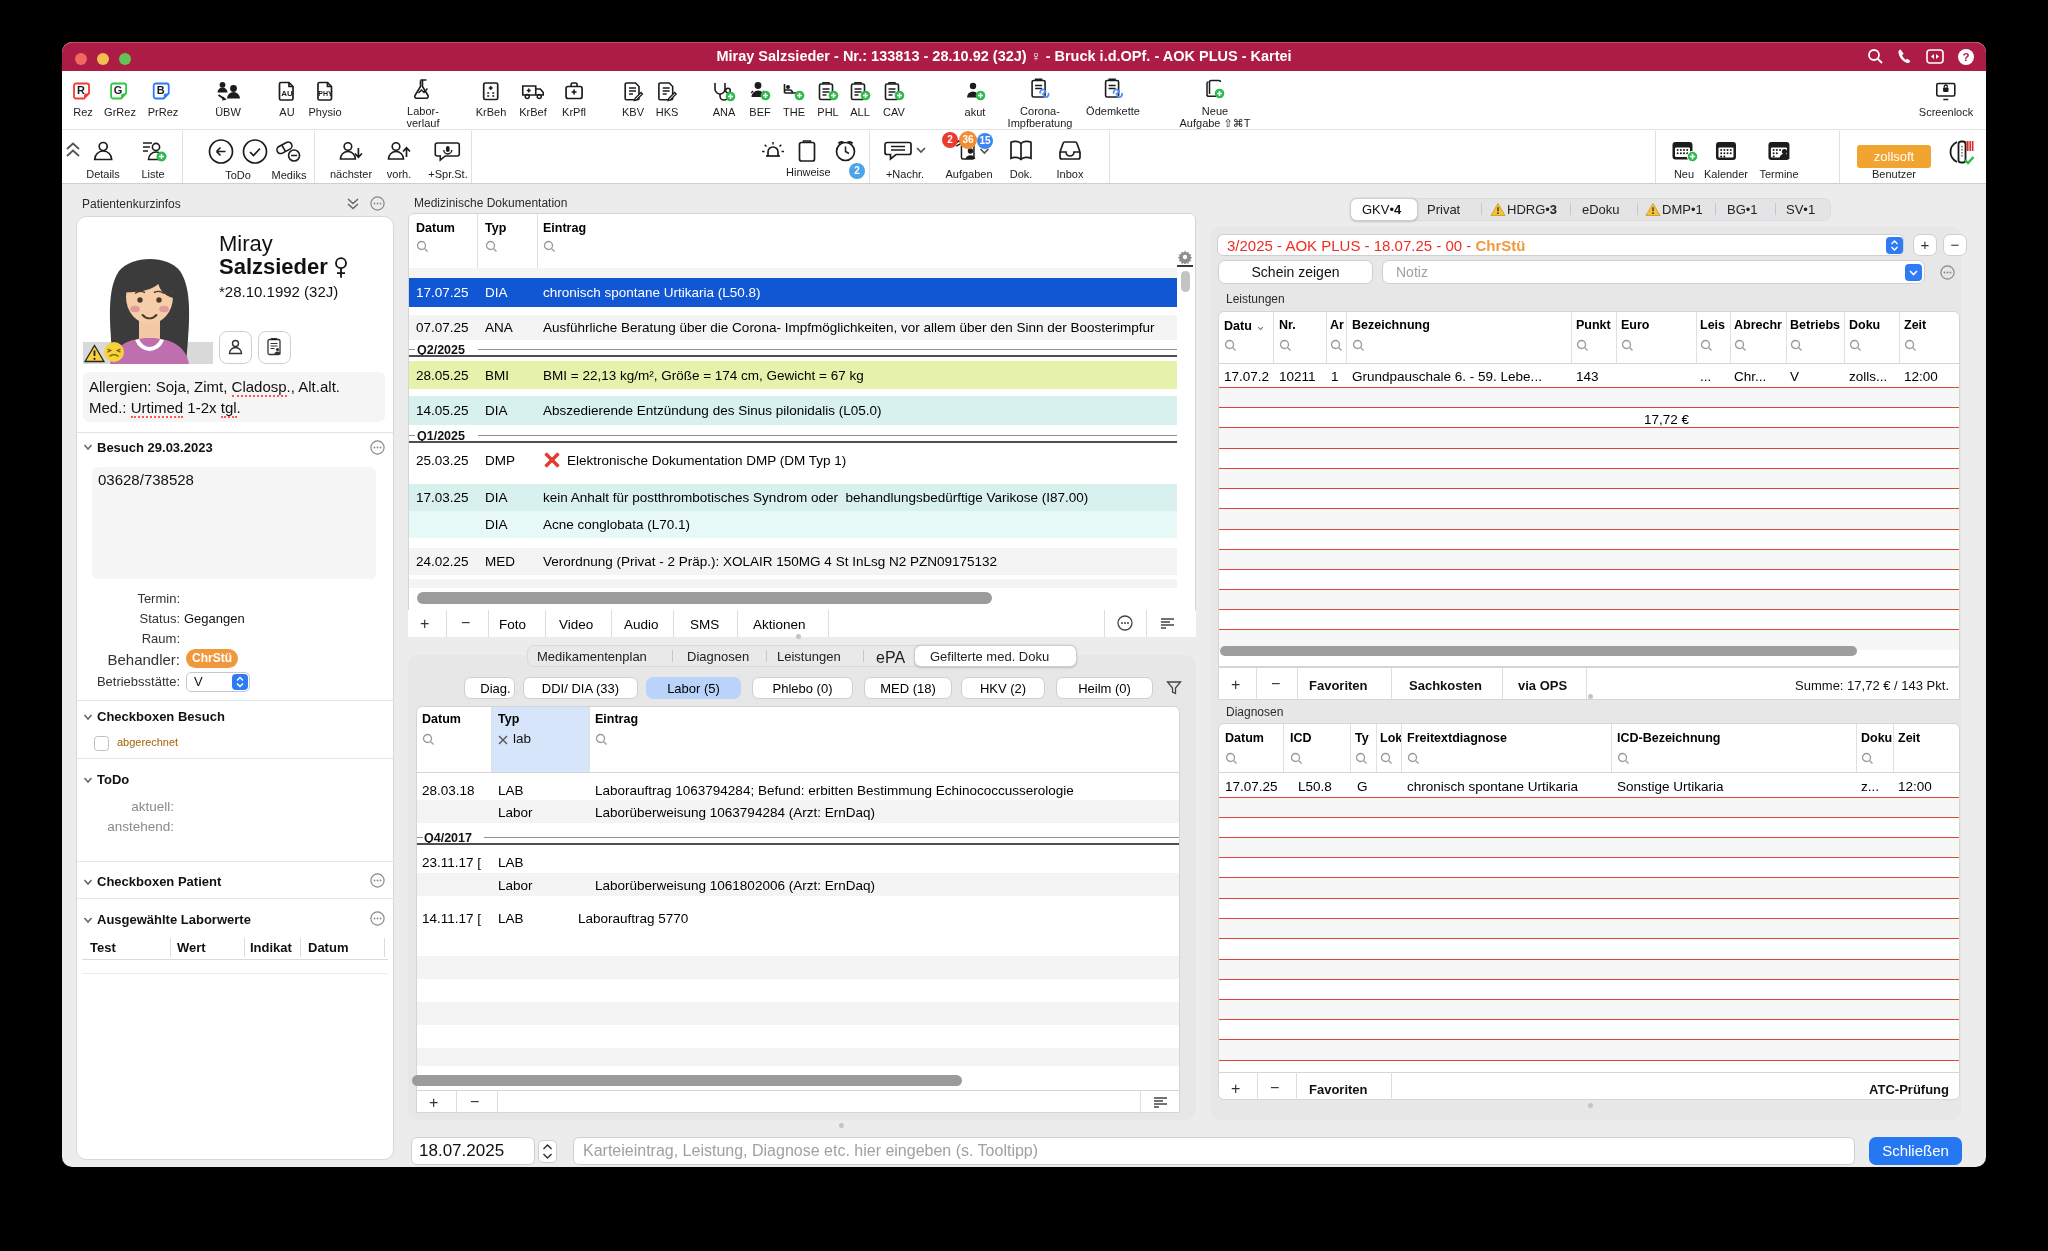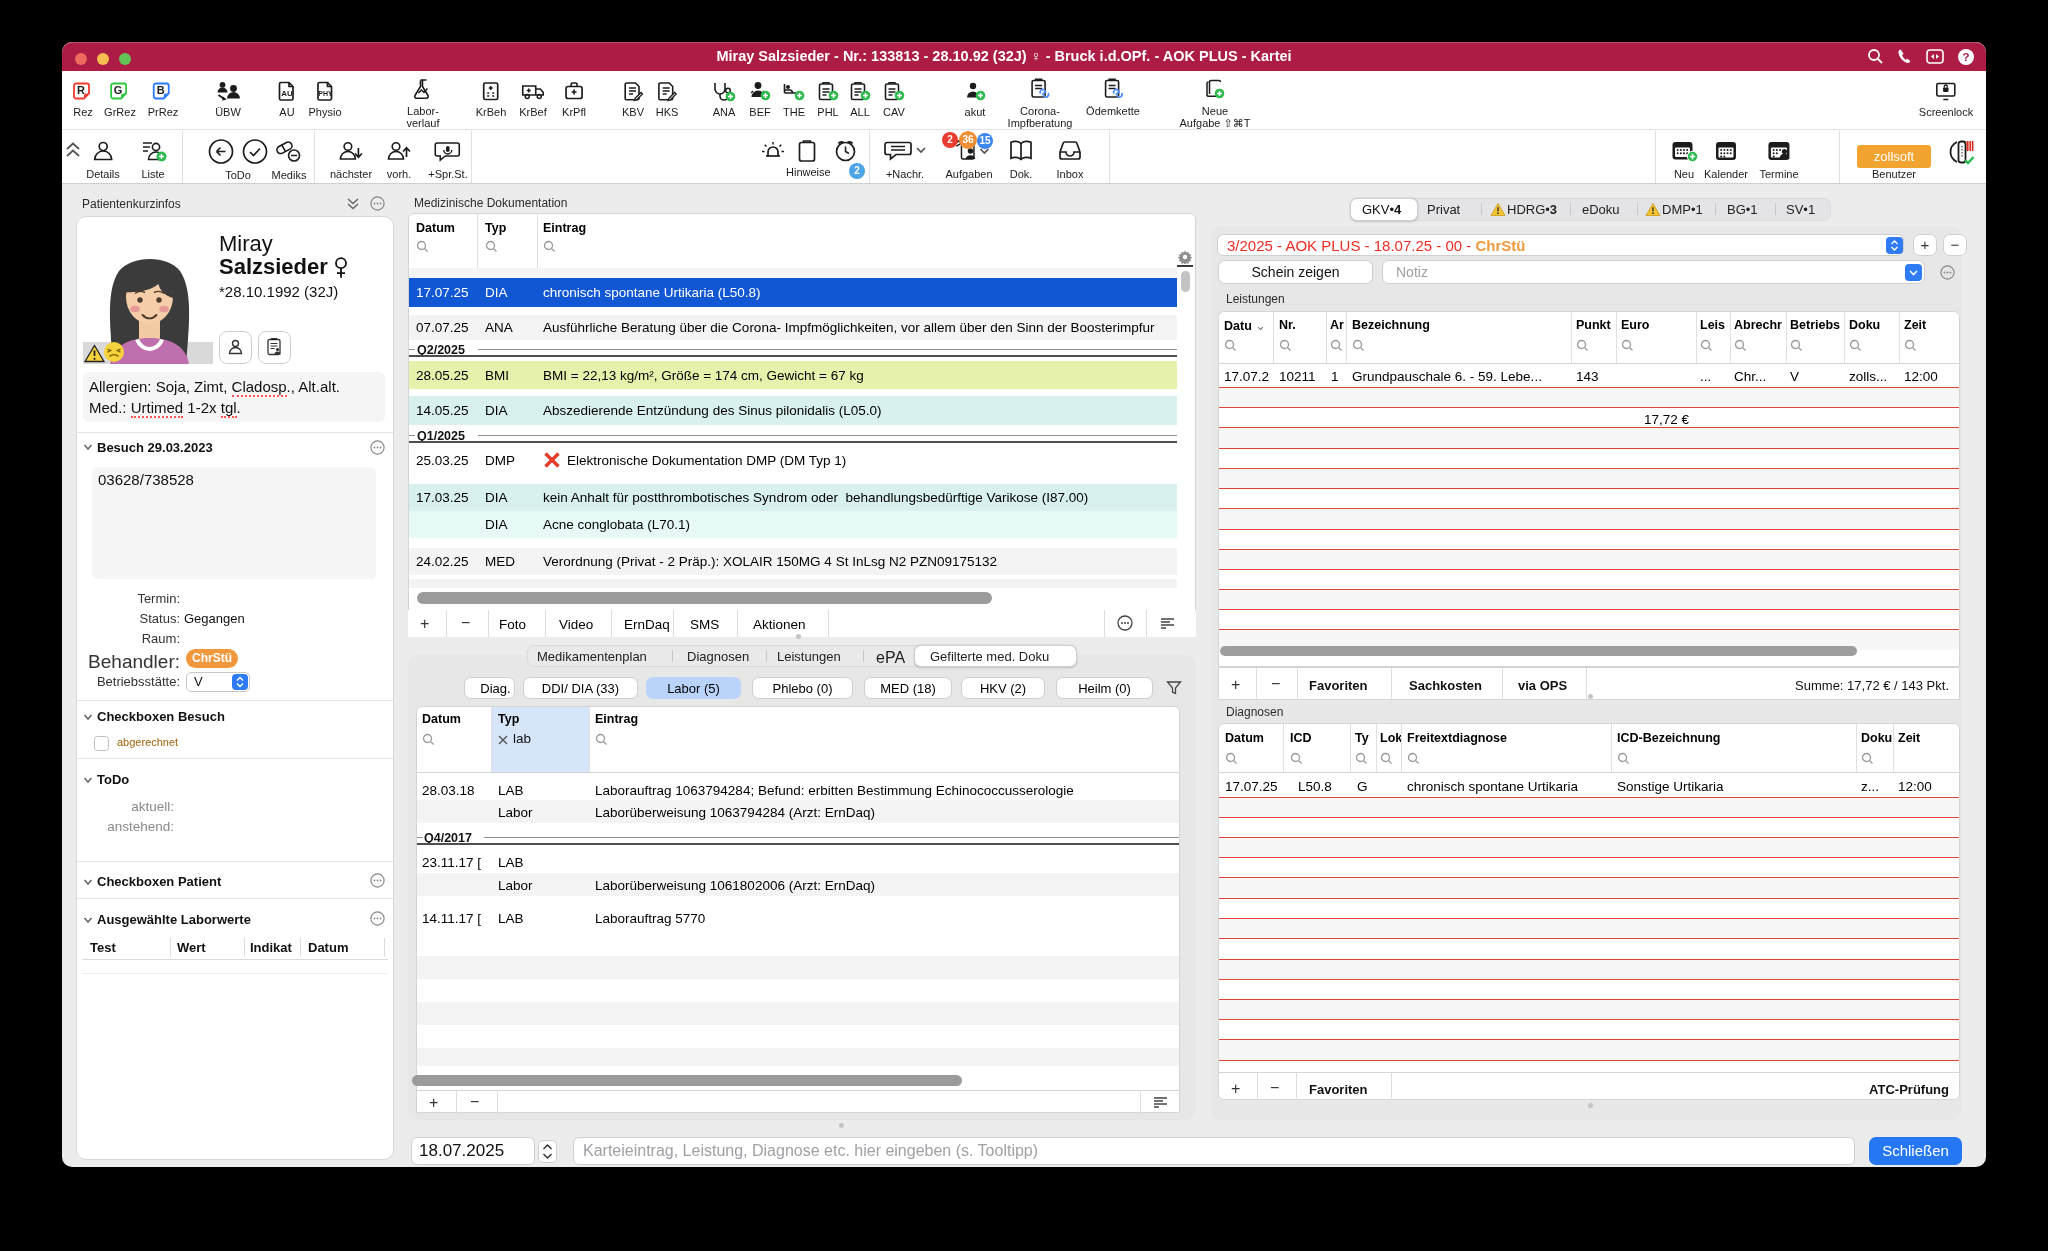--- a/index.html
+++ b/index.html
@@ -526,21 +526,21 @@
       <circle cx="4.5" cy="7.5" r=".9" fill="#888"></circle>
       <circle cx="7.5" cy="7.5" r=".9" fill="#888"></circle>
       <circle cx="10.5" cy="7.5" r=".9" fill="#888"></circle>
     </svg>
 <div class="abs" style="left:92px;top:467px;width:284px;height:112px;background:#F5F5F5;border-radius:6px;"></div>
 <div class="abs" style="left:98px;top:471px;font-size:15px;color:#111;">03628/738528</div>
 <div class="abs" style="left:60px;top:591px;width:120px;text-align:right;font-size:13px;color:#333;">Termin:</div>
 <div class="abs" style="left:60px;top:611px;width:120px;text-align:right;font-size:13px;color:#333;">Status:</div>
 <div class="abs" style="left:184px;top:611px;font-size:13px;color:#111;">Gegangen</div>
 <div class="abs" style="left:60px;top:631px;width:120px;text-align:right;font-size:13px;color:#333;">Raum:</div>
-<div class="abs" style="left:60px;top:651px;width:120px;text-align:right;font-size:19px;color:#333;">Behandler:</div>
+<div class="abs" style="left:60px;top:651px;width:120px;text-align:right;font-size:15px;color:#333;">Behandler:</div>
 <div class="abs" style="left:186px;top:649px;width:52px;height:19px;background:#F0983B;border-radius:9.5px;color:#fff;font-size:12px;font-weight:bold;text-align:center;line-height:19px;">ChrStü</div>
 <div class="abs" style="left:60px;top:674px;width:120px;text-align:right;font-size:13px;color:#333;">Betriebsstätte:</div>
 <div class="abs" style="left:186px;top:672px;width:64px;height:20px;background:#fff;border:1px solid #C8C8C8;border-radius:5px;font-size:13px;color:#111;line-height:18px;padding-left:7px;">V</div>
 <div class="abs" style="left:232px;top:674px;width:16px;height:16px;background:#2F7BF5;border-radius:4px;"></div>
 <svg class="abs" style="left:232px;top:674px;" width="16" height="16" viewBox="0 0 16 16">
       <path d="M5 6.5 l3-3 3 3 M5 9.5 l3 3 3-3" fill="none" stroke="#fff" stroke-width="1.4"></path>
     </svg>
 <div class="hl" style="left:77px;top:700px;width:316px;"></div>
 <svg class="abs" style="left:83px;top:712px;" width="10" height="10" viewBox="0 0 10 10">
       <path d="M1.5 3 l3.5 4 3.5-4" fill="none" stroke="#666" stroke-width="1.5"></path>
@@ -657,21 +657,21 @@
 <div class="abs" style="left:409px;top:579px;width:768px;height:9px;background:#F4F4F5;"></div>
 <div class="abs" style="left:417px;top:592px;width:575px;height:12px;background:#9B9B9B;border-radius:6px;"></div>
 <div class="abs" style="left:1181px;top:271px;width:9px;height:21px;background:#C3C3C3;border-radius:4.5px;"></div>
 <div class="abs" style="left:1177px;top:265px;width:16px;height:2px;background:#3A3A3A;"></div>
 <div class="abs" style="left:408px;top:610px;width:788px;height:1px;background:#D5D5D5;"></div>
 <div class="abs" style="left:408px;top:610px;width:788px;height:27px;background:#fff;"></div>
 <div class="abs row13" style="left:420px;top:615px;font-size:16px;color:#333;">+</div>
 <div class="abs row13" style="left:461px;top:614px;font-size:16px;color:#333;">−</div>
 <div class="abs row13" style="left:499px;top:617px;">Foto</div>
 <div class="abs row13" style="left:559px;top:617px;">Video</div>
-<div class="abs row13" style="left:624px;top:617px;">ErnDaq</div>
+<div class="abs row13" style="left:624px;top:617px;">Audio</div>
 <div class="abs row13" style="left:690px;top:617px;">SMS</div>
 <div class="abs row13" style="left:753px;top:617px;">Aktionen</div>
 <div class="abs" style="left:446px;top:610px;width:1px;height:27px;background:#DDD;"></div>
 <div class="abs" style="left:488px;top:610px;width:1px;height:27px;background:#DDD;"></div>
 <div class="abs" style="left:545px;top:610px;width:1px;height:27px;background:#DDD;"></div>
 <div class="abs" style="left:611px;top:610px;width:1px;height:27px;background:#DDD;"></div>
 <div class="abs" style="left:673px;top:610px;width:1px;height:27px;background:#DDD;"></div>
 <div class="abs" style="left:737px;top:610px;width:1px;height:27px;background:#DDD;"></div>
 <div class="abs" style="left:828px;top:610px;width:1px;height:27px;background:#DDD;"></div>
 <div class="abs" style="left:1104px;top:610px;width:1px;height:27px;background:#DDD;"></div>
@@ -743,21 +743,21 @@
 <div class="abs" style="left:484px;top:837px;width:695px;height:1px;background:#909090;"></div>
 <div class="abs" style="left:417px;top:843px;width:762px;height:2px;background:#4E4E4E;"></div>
 <div class="abs row13" style="left:422px;top:855px;">23.11.17 [</div>
 <div class="abs row13" style="left:498px;top:855px;">LAB</div>
 <div class="abs row13" style="left:595px;top:851px;width:583px;overflow:hidden;margin-top:20px;">Laborauftrag 1061802006; Auftrag: du, erbitten Bestimmung px-5, IgE ges., Serumtryptase, PX</div>
 <div class="abs" style="left:417px;top:873px;width:762px;height:23px;background:#F4F4F5;"></div>
 <div class="abs row13" style="left:498px;top:878px;">Labor</div>
 <div class="abs row13" style="left:595px;top:878px;">Laborüberweisung 1061802006 (Arzt: ErnDaq)</div>
 <div class="abs row13" style="left:422px;top:911px;">14.11.17 [</div>
 <div class="abs row13" style="left:498px;top:911px;">LAB</div>
-<div class="abs row13" style="left:595px;top:911px;">Laborauftrag 5770</div>
+<div class="abs row13" style="left:578px;top:911px;">Laborauftrag 5770</div>
 <div class="abs" style="left:417px;top:956px;width:762px;height:23px;background:#F4F4F5;"></div>
 <div class="abs" style="left:417px;top:1002px;width:762px;height:23px;background:#F4F4F5;"></div>
 <div class="abs" style="left:417px;top:1048px;width:762px;height:18px;background:#F4F4F5;"></div>
 <div class="abs" style="left:412px;top:1075px;width:550px;height:11px;background:#9B9B9B;border-radius:5.5px;"></div>
 <div class="abs" style="left:417px;top:1090px;width:762px;height:1px;background:#D5D5D5;"></div>
 <div class="abs row13" style="left:429px;top:1094px;font-size:16px;color:#333;">+</div>
 <div class="abs row13" style="left:470px;top:1093px;font-size:16px;color:#333;">−</div>
 <div class="abs" style="left:456px;top:1090px;width:1px;height:23px;background:#DDD;"></div>
 <div class="abs" style="left:497px;top:1090px;width:1px;height:23px;background:#DDD;"></div>
 <div class="abs" style="left:1140px;top:1090px;width:1px;height:23px;background:#DDD;"></div>

